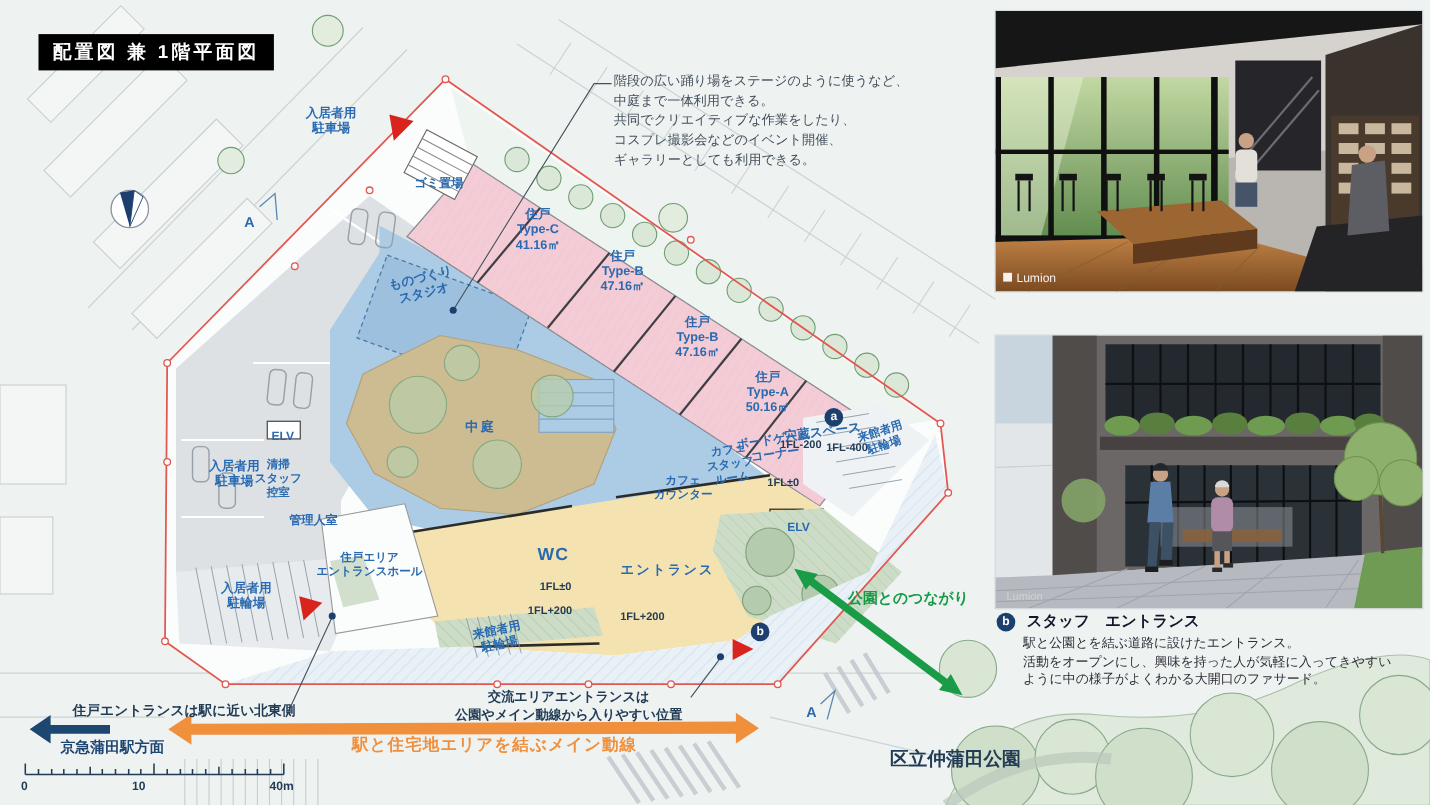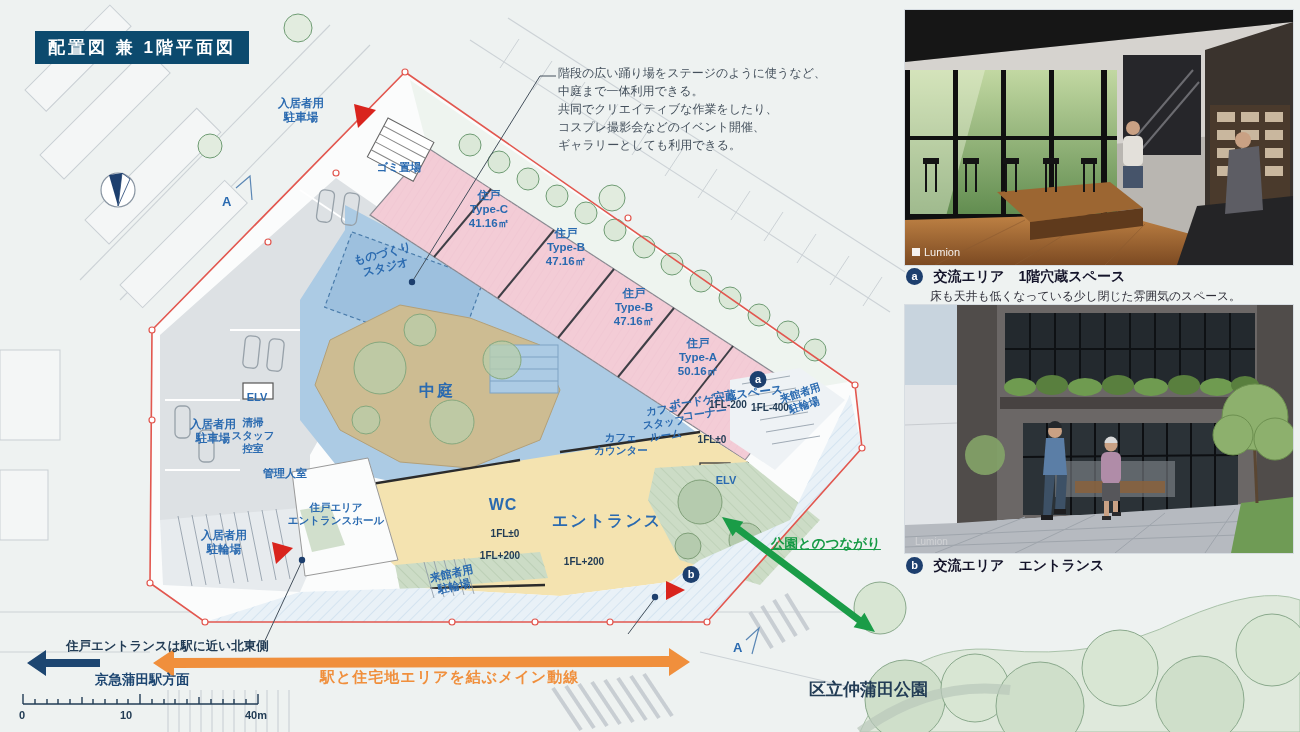--- a/index.html
+++ b/index.html
@@ -1,38 +1,38 @@
 <!DOCTYPE html>
 <html><head>
 <meta charset="utf-8">
 <style>
   html,body{margin:0;padding:0;}
   #app{position:relative;width:1300px;height:732px;background:#eef2f1;overflow:hidden;
        font-family:"Liberation Sans","DejaVu Sans",sans-serif;}
   .abs{position:absolute;}
-  #title-plate{left:35px;top:31px;background:#0c4a6e;color:#fff;font-size:17px;font-weight:bold;
+  #title-plate{left:35px;top:31px;background:#000000;color:#fff;font-size:17px;font-weight:bold;
        padding:5px 13px;letter-spacing:3px;}
   .plbl{position:absolute;transform:translateX(-50%);color:#2a6ab0;font-size:11.5px;font-weight:600;
        line-height:1.22;text-align:center;white-space:pre-line;z-index:6;}
   .sm{font-size:10px;color:#223c55;font-weight:600;}
-  .fs10{font-size:10.5px;} .fs11{font-size:11px;} .fs14{font-size:16px;letter-spacing:2px;}
+  .fs10{font-size:10.5px;} .fs11{font-size:11px;} .fs14{font-size:12px;letter-spacing:2px;}
   .fs16{font-size:16px;font-weight:700;letter-spacing:1px;}
   .rotm7{transform:translateX(-50%) rotate(-7deg);}
   .rotm8{transform:translateX(-50%) rotate(-8deg);}
   .rotm12{transform:translateX(-50%) rotate(-12deg);}
   .rotm14{transform:translateX(-50%) rotate(-14deg);}
   .rotm18{transform:translateX(-50%) rotate(-18deg);}
   #stage-note{left:558px;top:64px;width:340px;font-size:12px;line-height:1.5;color:#44505c;
        white-space:pre-line;z-index:6;}
   .badge{position:absolute;width:17px;height:17px;border-radius:50%;background:#1d3f6e;color:#fff;
        font-size:11px;font-weight:bold;text-align:center;line-height:17px;transform:translateX(-50%);z-index:7;}
   .note{position:absolute;color:#223c55;font-size:12.5px;font-weight:600;z-index:6;white-space:pre-line;}
-  #station-label{left:55px;top:671px;font-size:13.5px;font-weight:700;color:#1d4671;margin-left:40px;}
+  #station-label{left:55px;top:671px;font-size:13.5px;font-weight:700;color:#1d4671;}
   #main-line-label{left:320px;top:668px;font-size:15px;font-weight:700;color:#f08f3c;letter-spacing:1px;}
-  #park-link-label{left:771px;top:535px;font-size:13.5px;font-weight:700;color:#169a45;text-decoration:underline;}
+  #park-link-label{left:771px;top:535px;font-size:13.5px;font-weight:700;color:#169a45;}
   #park-name{left:809px;top:678px;font-size:17px;font-weight:700;}
   #exchange-note{left:408px;top:625px;width:218px;text-align:center;font-weight:600;font-size:12px;}
   .scale-lb{position:absolute;font-size:11px;color:#223c55;font-weight:600;z-index:6;}
   .sec-a{position:absolute;color:#2a6ab0;font-size:13px;font-weight:600;z-index:6;}
   .photo{position:absolute;left:905px;width:388px;z-index:5;box-shadow:0 0 0 1px #d7dde2;}
   .cap-row{position:absolute;left:906px;width:390px;z-index:6;}
   .cap-badge{display:inline-block;width:17px;height:17px;border-radius:50%;background:#1d3f6e;color:#fff;
        font-size:11px;font-weight:bold;text-align:center;line-height:17px;vertical-align:middle;}
   .cap-title{display:inline-block;margin-left:6px;font-size:14px;font-weight:700;color:#14142a;vertical-align:middle;}
   .cap-desc{margin:2px 0 0 24px;font-size:11.8px;color:#2e2e38;line-height:1.38;white-space:pre-line;}
@@ -399,20 +399,22 @@
   <div class="plbl sm" style="left:500px;top:550px">1FL+200</div>
   <div class="plbl sm" style="left:584px;top:556px">1FL+200</div>
 
   <div class="badge" style="left:758px;top:371px">a</div>
   <div class="badge" style="left:691px;top:566px">b</div>
 
   <div class="sec-a" style="left:222px;top:194px">A</div>
   <div class="sec-a" style="left:733px;top:640px">A</div>
 
   <div class="note" style="left:66px;top:638px">住戸エントランスは駅に近い北東側</div>
+  <div class="note" id="exchange-note">交流エリアエントランスは
+公園やメイン動線から入りやすい位置</div>
   <div class="abs" id="station-label" style="z-index:6">京急蒲田駅方面</div>
   <div class="abs" id="main-line-label" style="z-index:6">駅と住宅地エリアを結ぶメイン動線</div>
   <div class="abs" id="park-link-label" style="z-index:6">公園とのつながり</div>
   <div class="note" id="park-name">区立仲蒲田公園</div>
 
   <div class="scale-lb" style="left:19px;top:709px">0</div>
   <div class="scale-lb" style="left:120px;top:709px">10</div>
   <div class="scale-lb" style="left:245px;top:709px">40m</div>
 
   <div class="photo" style="top:10px;height:255px">
@@ -508,25 +510,20 @@
         <circle cx="338" cy="130" r="8" fill="#c9a184"></circle>
         <polygon points="324,140 354,136 358,200 320,204" fill="#5d5d64"></polygon>
       </g>
       <g opacity="0.92">
         <rect x="7" y="238" width="8" height="8" fill="#fff"></rect>
         <text x="19" y="246" fill="#fff" font-size="11" font-family="Liberation Sans, sans-serif">Lumion</text>
       </g>
     </svg>
   </div>
 
-  <div class="cap-row" style="top:267px">
-    <span class="cap-badge">a</span>
-    <span class="cap-title">交流エリア　1階穴蔵スペース</span>
-    <div class="cap-desc">床も天井も低くなっている少し閉じた雰囲気のスペース。</div>
-  </div>
 
   <div class="photo" style="top:305px;height:248px">
     <svg width="388" height="248" viewBox="0 0 388 248">
       <rect width="388" height="248" fill="#c8d4de"></rect>
       <rect x="0" y="80" width="52" height="140" fill="#e3e6e9"></rect>
       <line x1="0" y1="120" x2="52" y2="118" stroke="#c8ccd0"></line>
       <polygon points="52,0 388,0 388,196 52,218" fill="#6b6766"></polygon>
       <rect x="52" y="0" width="40" height="220" fill="#504c4a"></rect>
       <rect x="352" y="0" width="36" height="200" fill="#504c4a"></rect>
       <rect x="100" y="8" width="250" height="72" fill="#23292e"></rect>
@@ -602,16 +599,19 @@
           <rect x="208" y="196" width="5" height="12" fill="#c9a184"></rect>
         <rect x="197" y="211" width="9" height="4" fill="#2a2a2c"></rect>
           <rect x="207" y="207" width="9" height="4" fill="#2a2a2c"></rect>
       </g>
       <text x="10" y="240" fill="#e8e8e8" font-size="10" opacity="0.5" font-family="Liberation Sans, sans-serif">Lumion</text>
     </svg>
   </div>
 
   <div class="cap-row" style="top:556px">
     <span class="cap-badge">b</span>
-    <span class="cap-title">交流エリア　エントランス</span>
+    <span class="cap-title">スタッフ　エントランス</span>
+    <div class="cap-desc">駅と公園とを結ぶ道路に設けたエントランス。
+活動をオープンにし、興味を持った人が気軽に入ってきやすい
+ように中の様子がよくわかる大開口のファサード。</div>
   </div>
 
 </div>
 
 </body></html>

